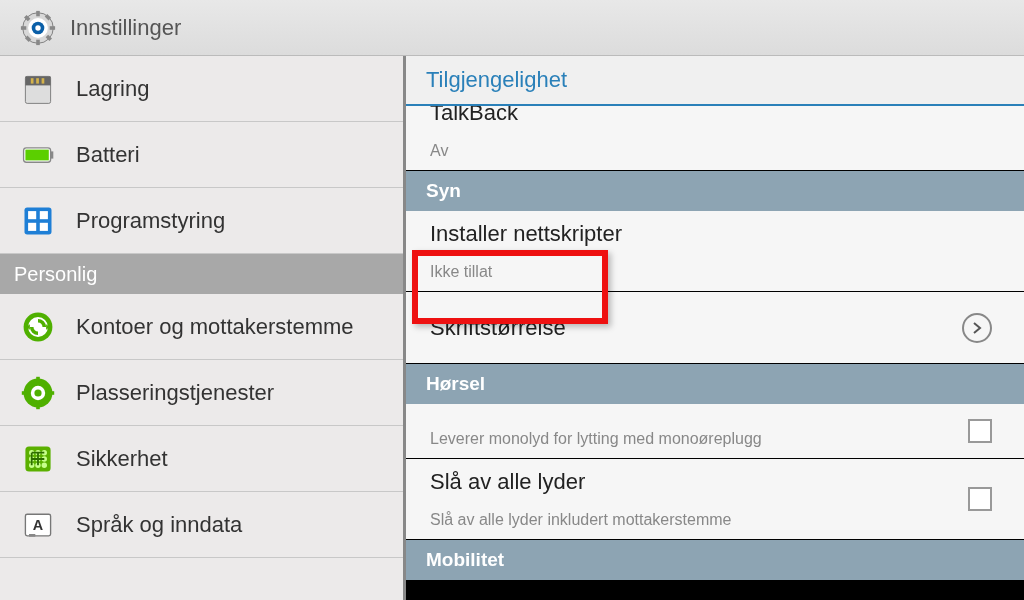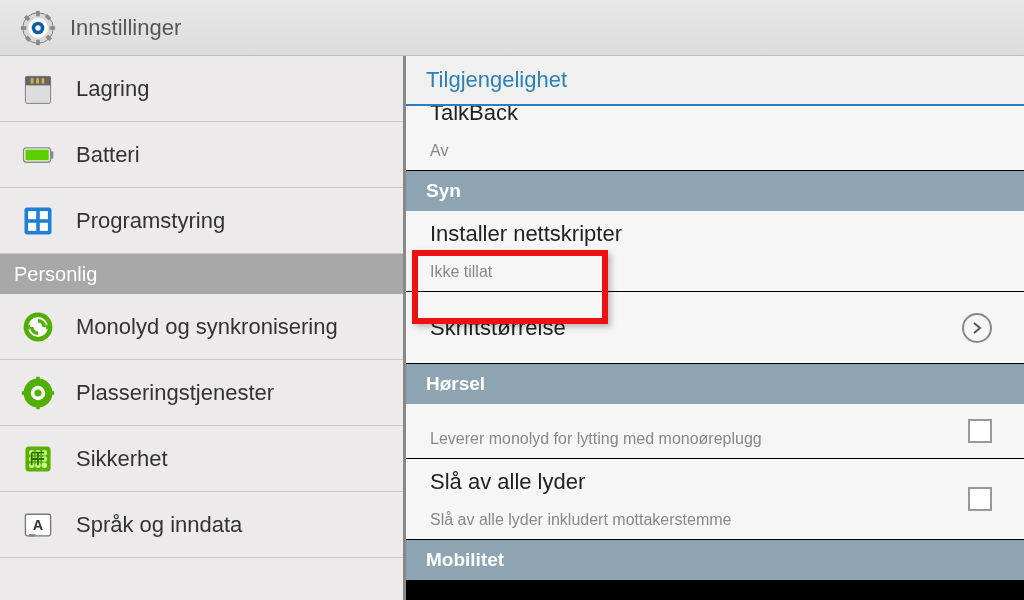--- a/index.html
+++ b/index.html
@@ -212,21 +212,21 @@
       <div class="sb-icon">
         <svg viewBox="0 0 40 40" width="36" height="36">
             <circle cx="20" cy="20" r="16" fill="#4fb000"></circle>
             <circle cx="20" cy="20" r="11" fill="#fff"></circle>
             <path d="M20 11 A9 9 0 0 1 29 20 L25 20 A5 5 0 0 0 20 15 Z" fill="#4fb000"></path>
             <path d="M20 29 A9 9 0 0 1 11 20 L15 20 A5 5 0 0 0 20 25 Z" fill="#4fb000"></path>
             <polygon points="29,17 29,23 33,20" fill="#4fb000"></polygon>
             <polygon points="11,17 11,23 7,20" fill="#4fb000"></polygon>
           </svg>
       </div>
-      <span>Monolyd og synkronisering</span>
+      <span>Kontoer og mottakerstemme</span>
     </div>
 
     <div class="sb-item">
       <div class="sb-icon">
         <svg viewBox="0 0 40 40" width="36" height="36">
             <circle cx="20" cy="20" r="16" fill="#4fb000"></circle>
             <circle cx="20" cy="20" r="8" fill="#fff"></circle>
             <circle cx="20" cy="20" r="4" fill="#4fb000"></circle>
             <rect x="18" y="2" width="4" height="6" fill="#4fb000"></rect>
             <rect x="18" y="32" width="4" height="6" fill="#4fb000"></rect>

